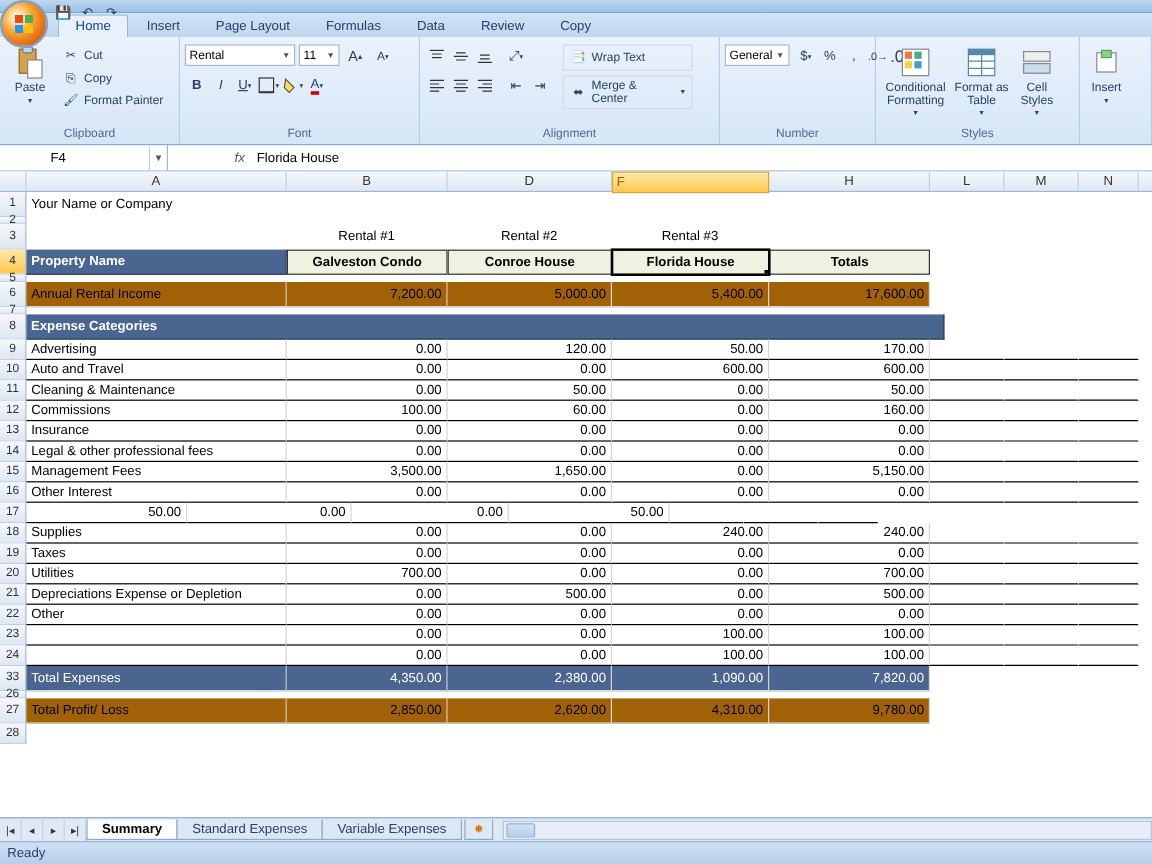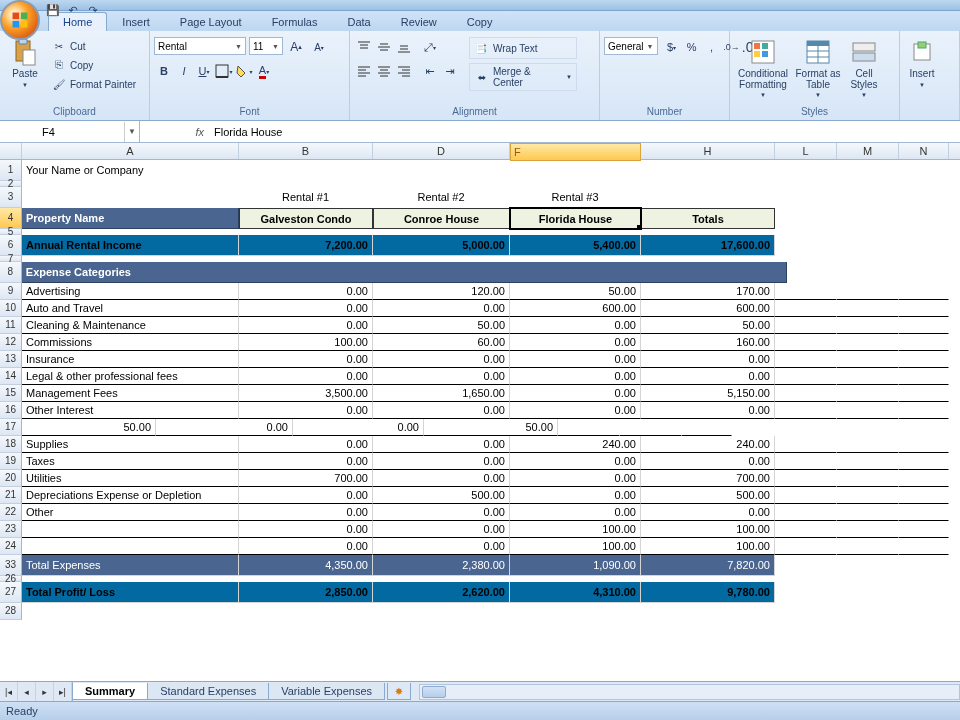--- a/index.html
+++ b/index.html
@@ -54,21 +54,21 @@
 .rh{width:22px;background:linear-gradient(#f5f8fc,#dde7f3);border-right:1px solid #9fb8d6;border-bottom:1px solid #c1cfdf;text-align:center;font-size:10px;color:#333;line-height:16px}
 .row.tall .rh{line-height:20px}
 .c{border-right:1px solid #d4d4d4;border-bottom:1px solid #d4d4d4;padding:0 4px;font-size:11px;line-height:16px;overflow:hidden;white-space:nowrap}
 .row.tall .c{line-height:20px}
 .c.r{text-align:right}
 .c.cx{text-align:center}
 .c.nb{border-right:1px solid transparent;border-bottom:1px solid transparent}
 
 .hdr-navy{background:#4a6590;color:#fff;font-weight:bold;border-color:#2c4060}
 .hdr-lt{background:#eef2e0;border:1px solid #333!important}
-.yel{background:#0369a1;font-weight:bold}
+.yel{background:#a16207;font-weight:normal}
 .sum-navy{background:#4a6590;color:#fff;font-weight:normal}
 .datarow .c{border-bottom:1px solid #000}
 .datarow .c:first-of-type{border-left:none}
 
 .selcell{outline:2px solid #000;outline-offset:-1px;position:relative}
 .selcell::after{content:"";position:absolute;right:-2px;bottom:-2px;width:5px;height:5px;background:#000}
 
 
 .sheetbar{position:absolute;bottom:19px;left:0;right:0;height:20px;background:#dfe9f5;border-top:1px solid #8aa9cf;display:flex;align-items:center}
 .nav{display:flex;border-right:1px solid #9fb8d6}

